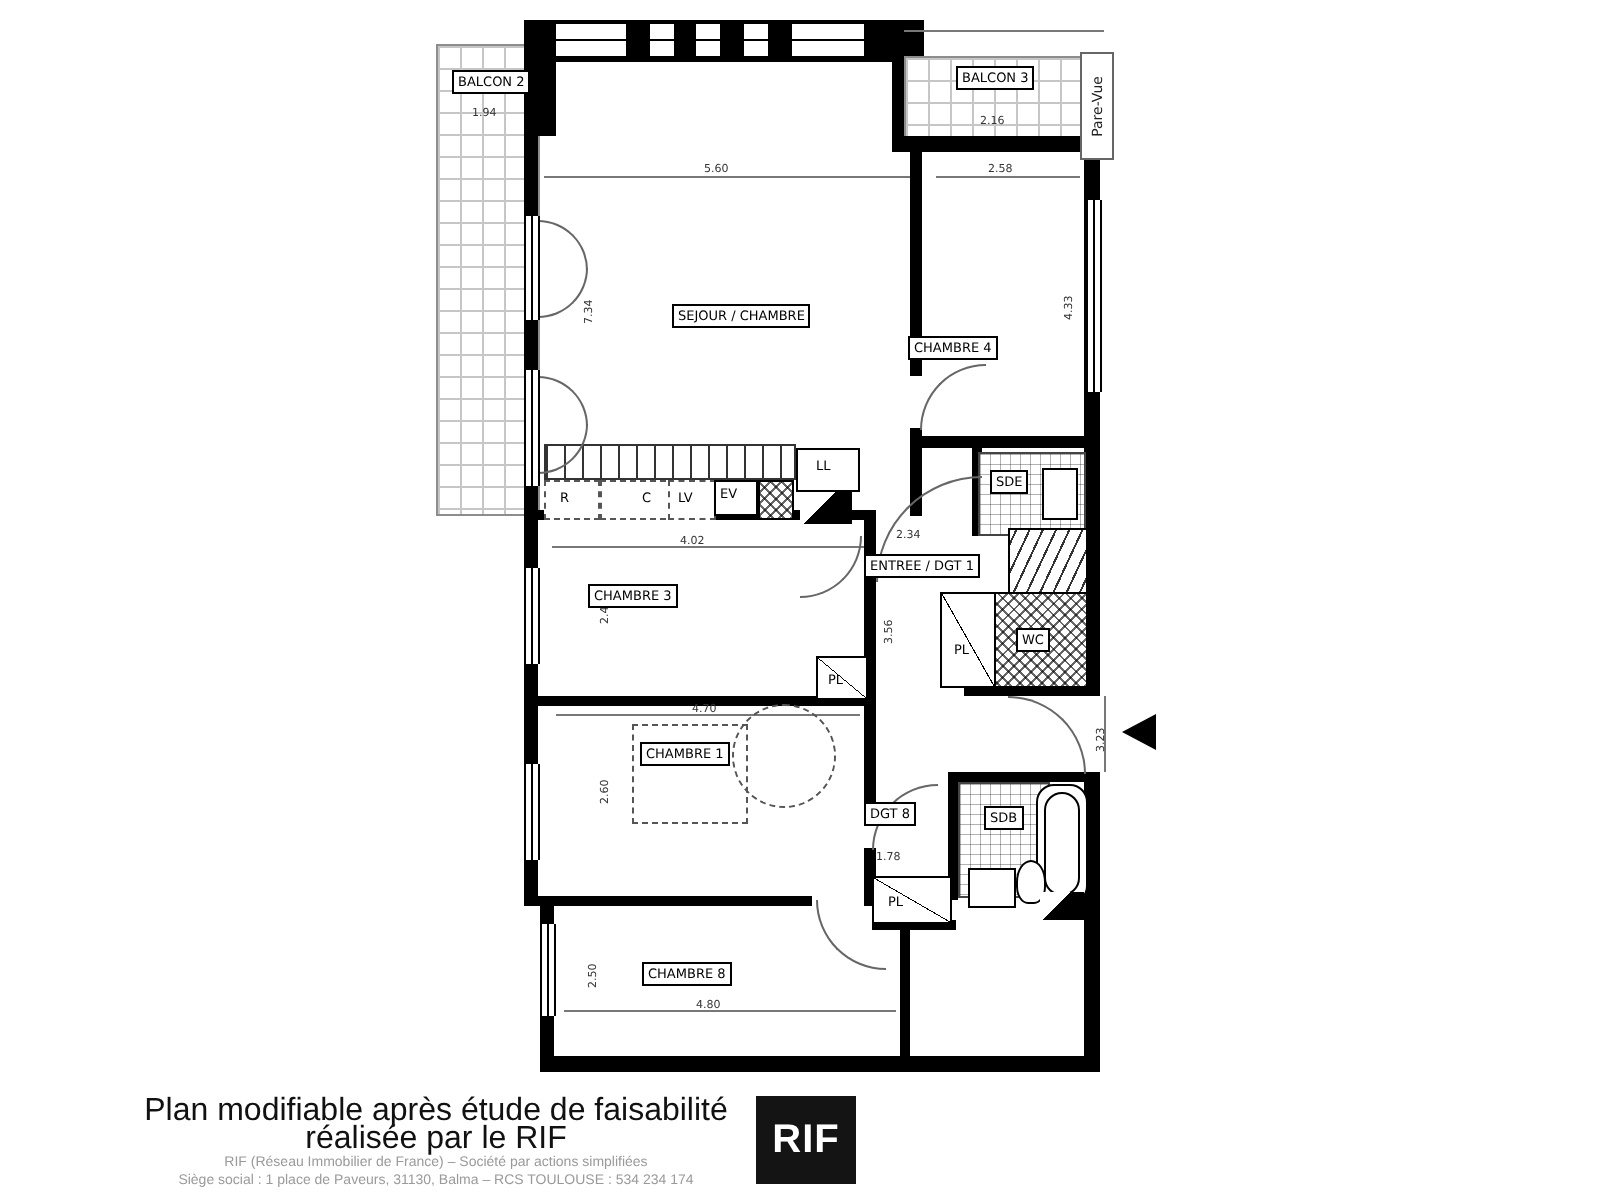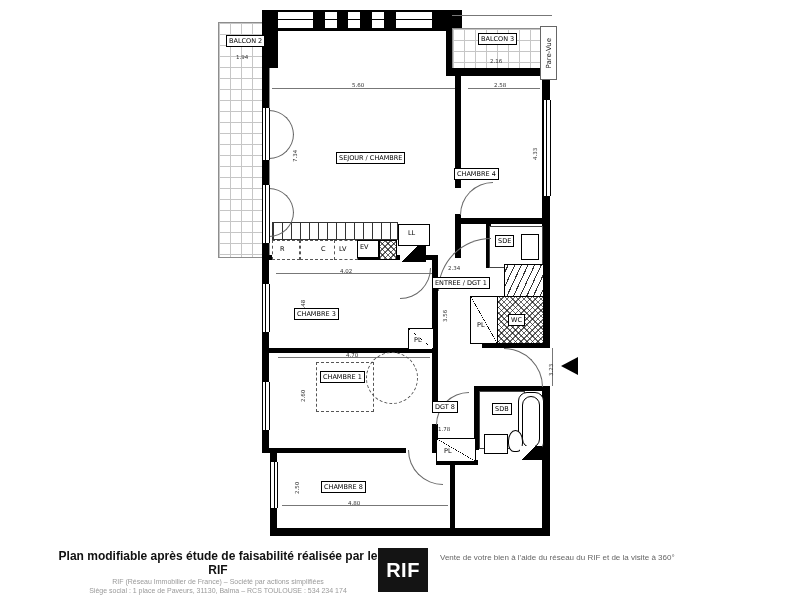--- a/index.html
+++ b/index.html
@@ -52,21 +52,21 @@
   .cornerblock{position:absolute;background:linear-gradient(135deg,#fff 42%,#000 42%);}
   .tub{position:absolute;border:1.5px solid #000;border-radius:9px;background:#fff;}
   .tub-inner{position:absolute;left:3px;top:3px;right:3px;bottom:3px;border:1px solid #000;border-radius:9px;}
   .fixture{position:absolute;border:1px solid #000;background:#fff;}
   .parevue{position:absolute;border:1px solid #666;background:#fff;z-index:4;
            display:flex;align-items:center;justify-content:center;}
   .parevue span{writing-mode:vertical-rl;transform:rotate(180deg);font-size:7px;
                 font-family:"DejaVu Sans",sans-serif;color:#222;}
   
   .f-left{position:absolute;left:58px;top:549px;width:320px;text-align:center;}
-  .f-title{font-size:12px;font-weight:bold;color:#111;line-height:14px;}
+  .f-title{font-size:16px;font-weight:normal;color:#111;line-height:14px;}
   .f-sub{font-size:7px;color:#9a9a9a;line-height:9px;}
   .f-logo{position:absolute;left:378px;top:548px;width:50px;height:44px;background:#141414;
           color:#fff;display:flex;align-items:center;justify-content:center;
           font-weight:bold;font-size:20px;letter-spacing:.5px;}
   .f-right{position:absolute;left:440px;top:552px;width:250px;font-size:8px;color:#666;line-height:11.5px;}
 </style>
 </head>
 <body>
 
 <div class="abs" style="left:0;top:0;width:800px;height:545px;">
@@ -174,21 +174,21 @@
   <div class="tile" style="left:489px;top:226px;width:52px;height:40px;"></div>
   <div class="rlabel" style="left:495px;top:235px;">SDE</div>
   <div class="fixture" style="left:521px;top:234px;width:16px;height:24px;"></div>
 
   <div class="stairs" style="left:504px;top:264px;width:38px;height:40px;"></div>
   <div class="xhatch" style="left:487px;top:296px;width:55px;height:46px;"></div>
   <div class="rlabel" style="left:508px;top:314px;">WC</div>
   <div class="box diag" style="left:470px;top:296px;width:26px;height:46px;"></div>
   <div class="slabel" style="left:477px;top:322px;">PL</div>
 
-  <div class="rlabel" style="left:294px;top:308px;">CHAMBRE 3</div>
+  <div class="rlabel" style="left:294px;top:292px;">CHAMBRE 3</div>
   <div class="dim dimv" style="left:300px;top:312px;">2.48</div>
   <div class="box diag" style="left:408px;top:328px;width:24px;height:20px;"></div>
   <div class="slabel" style="left:414px;top:337px;">PL</div>
 
   <div class="rlabel" style="left:320px;top:371px;">CHAMBRE 1</div>
   <div class="dl" style="left:278px;top:357px;width:152px;height:1px;"></div>
   <div class="dim" style="left:346px;top:352px;">4.70</div>
   <div class="dim dimv" style="left:300px;top:402px;">2.60</div>
   <div class="dashedbox" style="left:316px;top:362px;width:56px;height:48px;background:transparent;"></div>
   <div class="dcircle" style="left:366px;top:352px;width:50px;height:50px;"></div>
@@ -220,14 +220,13 @@
 
 <div class="f-left">
   <div class="f-title">Plan modifiable après étude de faisabilité réalisée par le RIF</div>
   <div class="f-sub">RIF (Réseau Immobilier de France) – Société par actions simplifiées</div>
   <div class="f-sub">Siège social : 1 place de Paveurs, 31130, Balma – RCS TOULOUSE : 534 234 174</div>
 </div>
 
 <div class="f-logo">RIF</div>
 
 <div class="f-right">
-  <div>Vente de votre bien à l'aide du réseau du RIF et de la visite à 360°</div>
 </div>
 
 </body></html>

